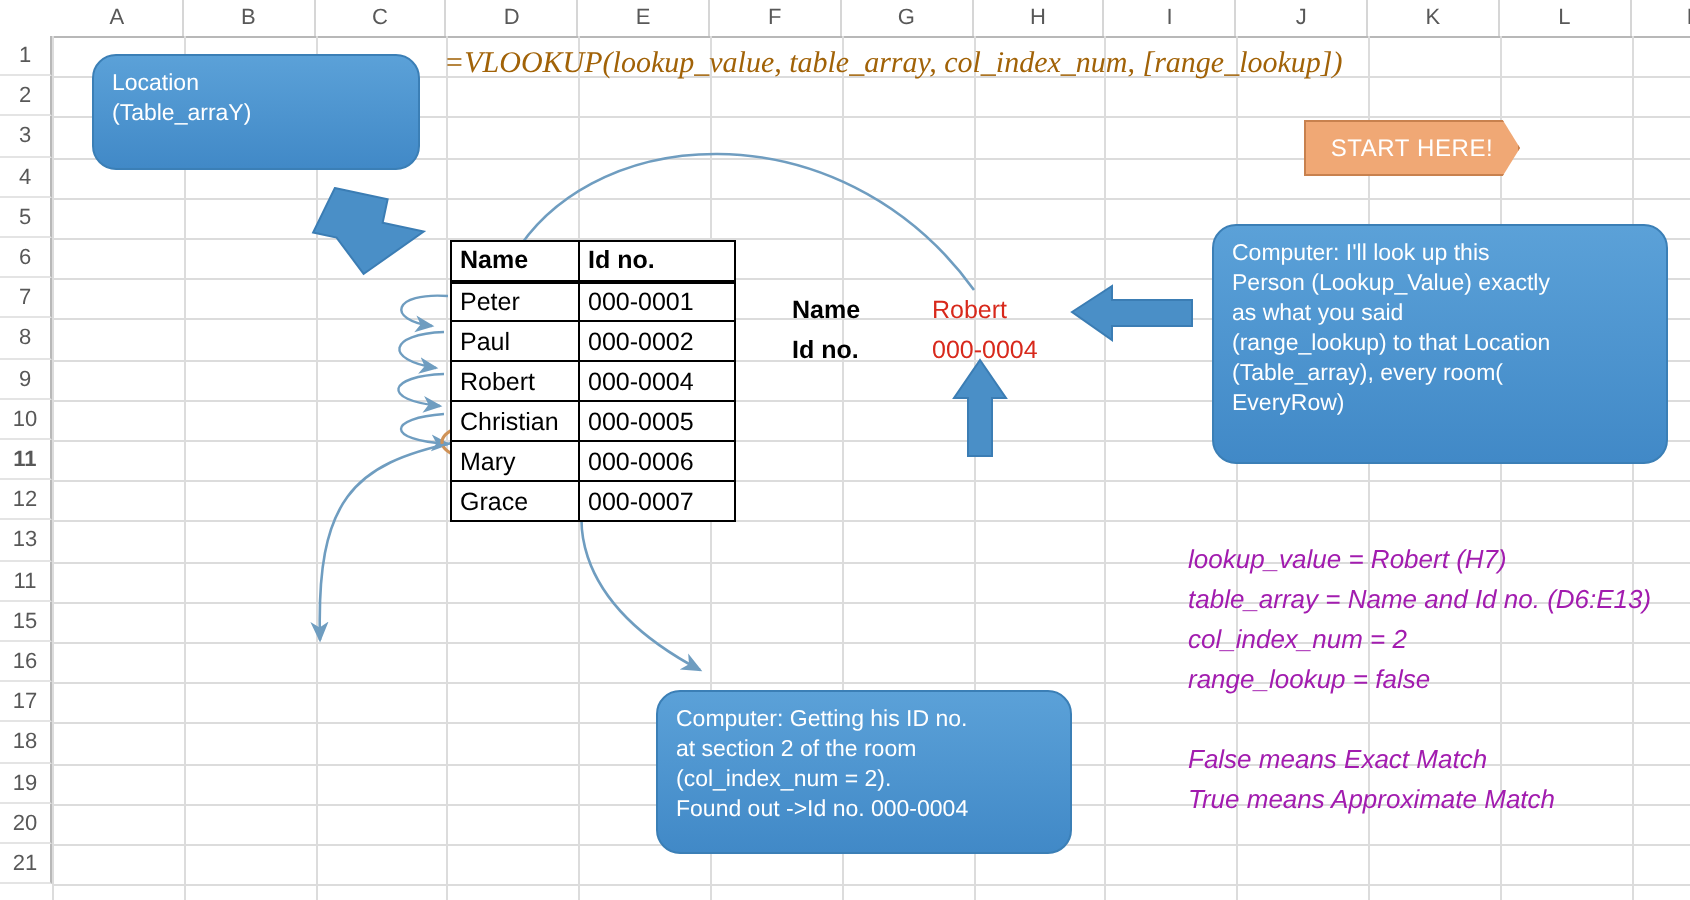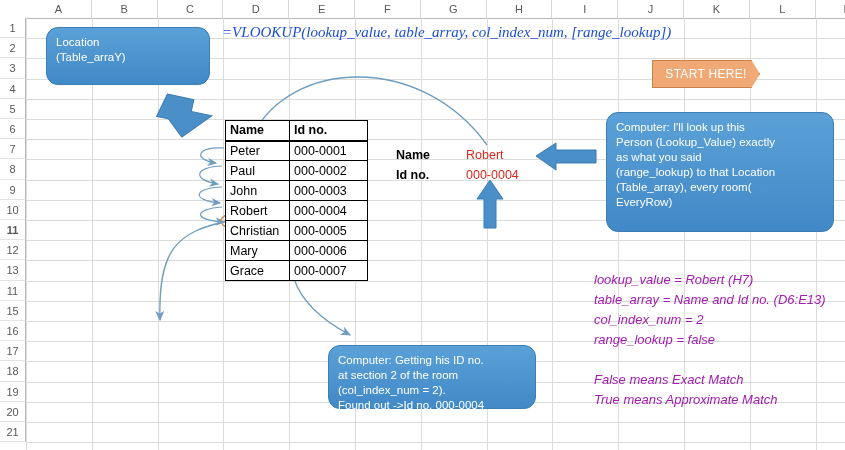--- a/index.html
+++ b/index.html
@@ -19,21 +19,21 @@
       font-size:11px;color:#585858;border-right:1px solid #d6d6d6;box-sizing:border-box;
       background:#fff;}
   .rhead{position:absolute;left:0;width:26px;text-align:center;
       font-size:11px;color:#585858;border-right:1px solid #b8b8b8;
       border-bottom:1px solid #e4e4e4;box-sizing:border-box;background:#fff;}
   .vline{position:absolute;top:18px;bottom:0;width:1px;background:#dcdcdc;}
   .hline{position:absolute;left:26px;right:0;height:1px;background:#dcdcdc;}
 
   
   .formula{position:absolute;font-family:"Liberation Serif",serif;
-      font-style:italic;font-size:15px;color:#1d4ed8;white-space:nowrap;}
+      font-style:italic;font-size:15px;color:#a16207;white-space:nowrap;}
 
   
   .callout{position:absolute;background:#4a93cf;color:#fff;
       border-radius:12px;border:1px solid #3b7fb6;
       font-size:11.5px;line-height:15px;box-sizing:border-box;
       padding:7px 9px;white-space:pre-line;
       background-image:linear-gradient(#5ba1d8,#4189c7);}
   .callout.small{border-radius:10px;}
   .start-here{position:absolute;color:#fff;font-size:12px;
       display:flex;align-items:center;justify-content:center;
@@ -185,43 +185,39 @@
   <div class="start-here" style="left:652px;top:60px;width:108px;height:28px;">START HERE!</div>
 
   <div class="callout" style="left:606px;top:112px;width:228px;height:120px;">Computer: I'll look up this
 Person (Lookup_Value) exactly
 as what you said
 (range_lookup) to that Location
 (Table_array), every room(
 EveryRow)</div>
 
 
-  <div class="callout" style="left:328px;top:345px;width:208px;height:64px;">Computer: Getting his ID no.
+  <div class="callout" style="left:328px;top:345px;width:208px;height:82px;">Computer: Getting his ID no.
 at section 2 of the room
 (col_index_num = 2).
 Found out -&gt;Id no. 000-0004</div>
 
 
   <table class="tbl" style="left:225px;top:120px;">
     <tbody id="tbl-body">
         <tr class="hdr">
           <td class="nm">Name</td>
           <td class="id">Id no.</td>
         </tr>
         <tr>
           <td class="nm">Peter</td>
           <td class="id">000-0001</td>
         </tr>
         <tr>
           <td class="nm">Paul</td>
           <td class="id">000-0002</td>
-        </tr>
-        <tr>
-          <td class="nm">John</td>
-          <td class="id">000-0003</td>
         </tr>
         <tr>
           <td class="nm">Robert</td>
           <td class="id">000-0004</td>
         </tr>
         <tr>
           <td class="nm">Christian</td>
           <td class="id">000-0005</td>
         </tr>
         <tr>

